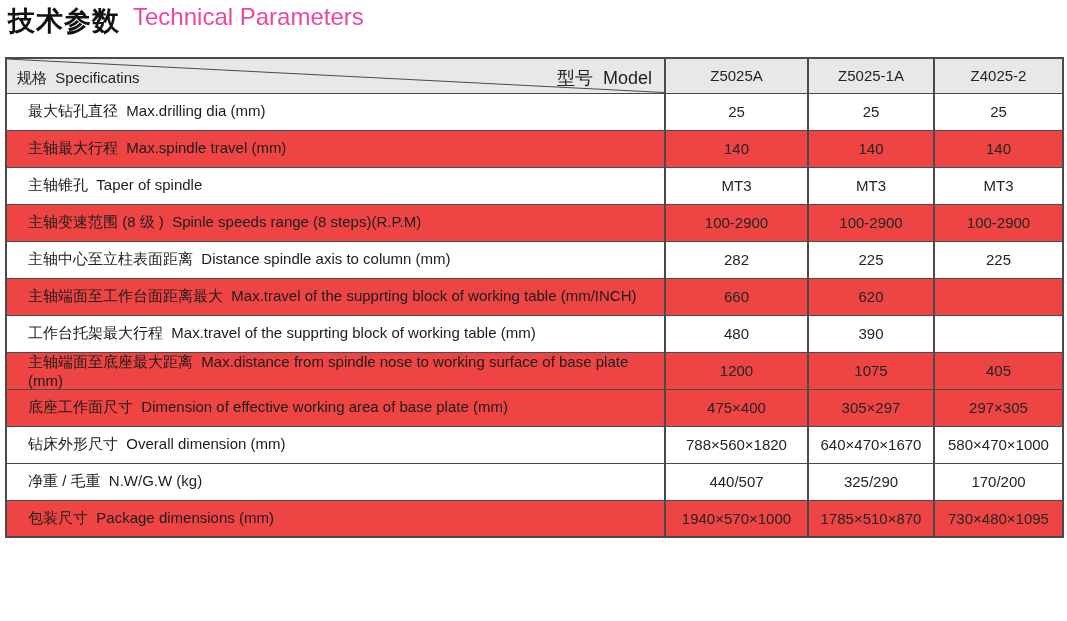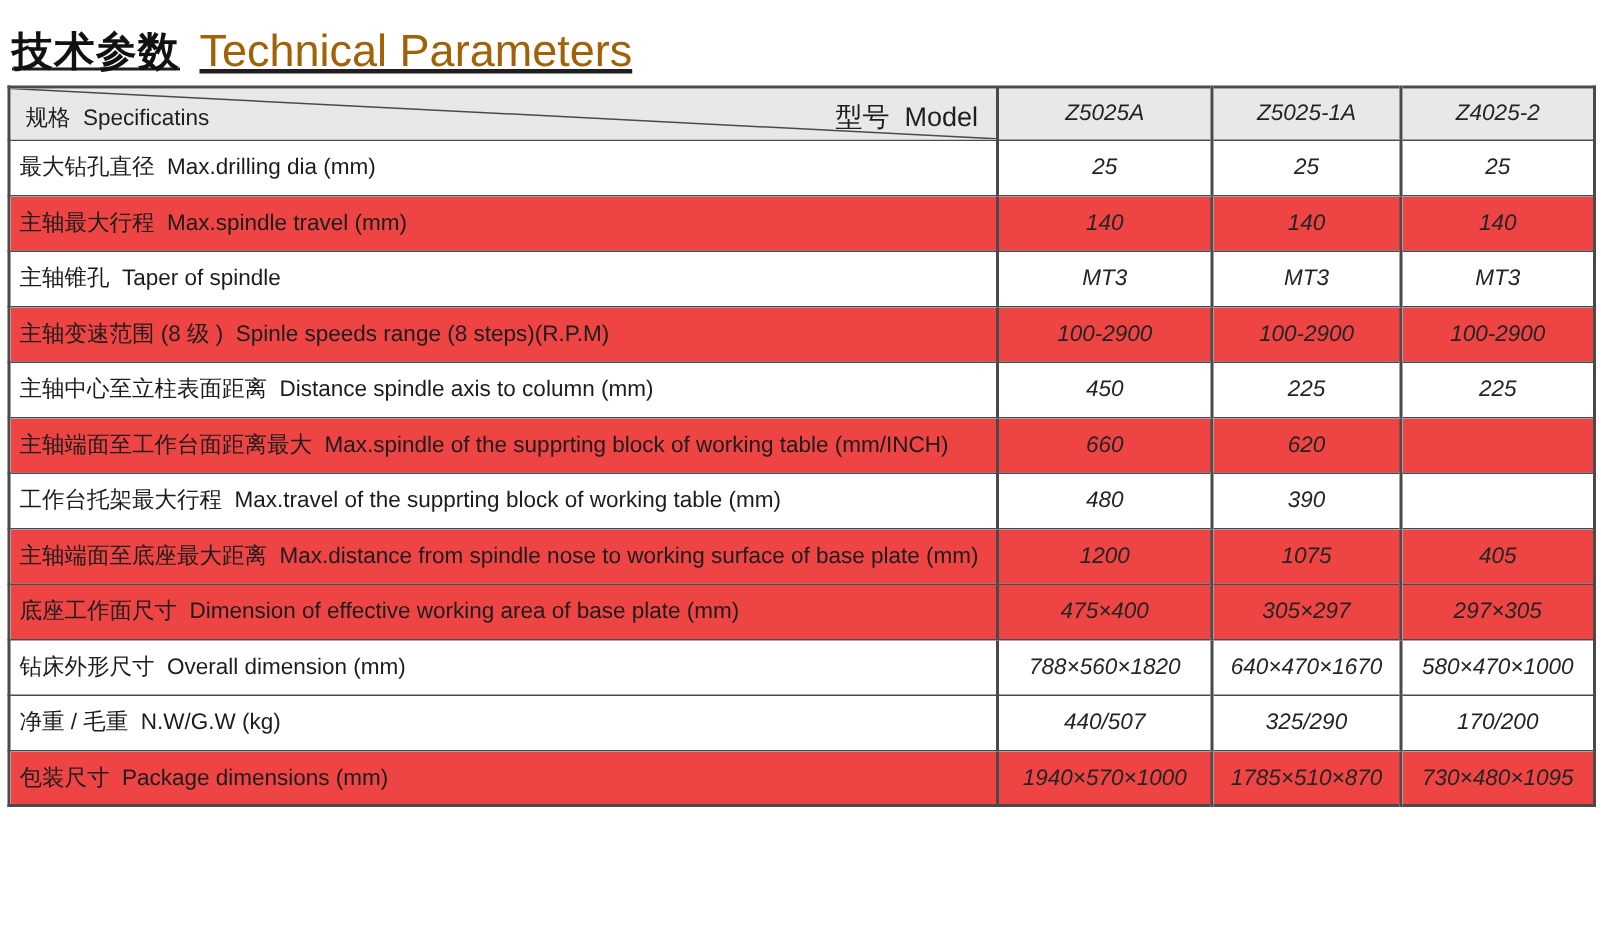--- a/index.html
+++ b/index.html
@@ -9,37 +9,36 @@
     width: 1067px;
     height: 621px;
     font-family: "Liberation Sans", sans-serif;
     color: #1f1f1f;
     position: relative;
     overflow: hidden;
   }
   .title {
     position: absolute;
     left: 8px;
-    top: 16px;
+    top: 3px;
     display: flex;
-    align-items: flex-end;
+    align-items: flex-start;
     gap: 13px;
     white-space: pre;
-    text-decoration: underline;
   }
   .title-zh {
     font-size: 27px;
     font-weight: bold;
     color: #111111;
     letter-spacing: 1px;
   }
   .title-en {
-    font-size: 30px;
+    font-size: 24px;
     font-weight: normal;
-    color: #a16207;
+    color: #ec4899;
   }
   table.params {
     position: absolute;
     left: 5px;
     top: 57px;
     width: 1057px;
     border-collapse: collapse;
     table-layout: fixed;
     border: 2px solid #4a4a4a;
   }
@@ -50,25 +49,24 @@
     padding: 0;
     overflow: hidden;
   }
   .params thead tr { height: 35px; }
   .params tbody tr { height: 37px; }
   .params thead th { background: #e8e8e8; }
   th.model-col, td.val {
     border-left-width: 2px;
     text-align: center;
     color: #242424;
-    font-style: italic;
   }
   td.label-cell {
     text-align: left;
-    padding-left: 6px;
+    padding-left: 21px;
     white-space: pre-wrap;
     color: #1c1c1c;
   }
   tr.shaded td { background: #ef4444; }
   th.diag-cell {
     position: relative;
   }
   .diag-svg {
     position: absolute;
     left: 0; top: 0;
@@ -144,26 +142,26 @@
     <td class="val">MT3</td>
   </tr>
       <tr class="shaded">
     <td class="label-cell">主轴变速范围 (8 级 )  Spinle speeds range (8 steps)(R.P.M)</td>
     <td class="val">100-2900</td>
     <td class="val">100-2900</td>
     <td class="val">100-2900</td>
   </tr>
       <tr>
     <td class="label-cell">主轴中心至立柱表面距离  Distance spindle axis to column (mm)</td>
-    <td class="val">450</td>
+    <td class="val">282</td>
     <td class="val">225</td>
     <td class="val">225</td>
   </tr>
       <tr class="shaded">
-    <td class="label-cell">主轴端面至工作台面距离最大  Max.spindle of the supprting block of working table (mm/INCH)</td>
+    <td class="label-cell">主轴端面至工作台面距离最大  Max.travel of the supprting block of working table (mm/INCH)</td>
     <td class="val">660</td>
     <td class="val">620</td>
     <td class="val"></td>
   </tr>
       <tr>
     <td class="label-cell">工作台托架最大行程  Max.travel of the supprting block of working table (mm)</td>
     <td class="val">480</td>
     <td class="val">390</td>
     <td class="val"></td>
   </tr>

